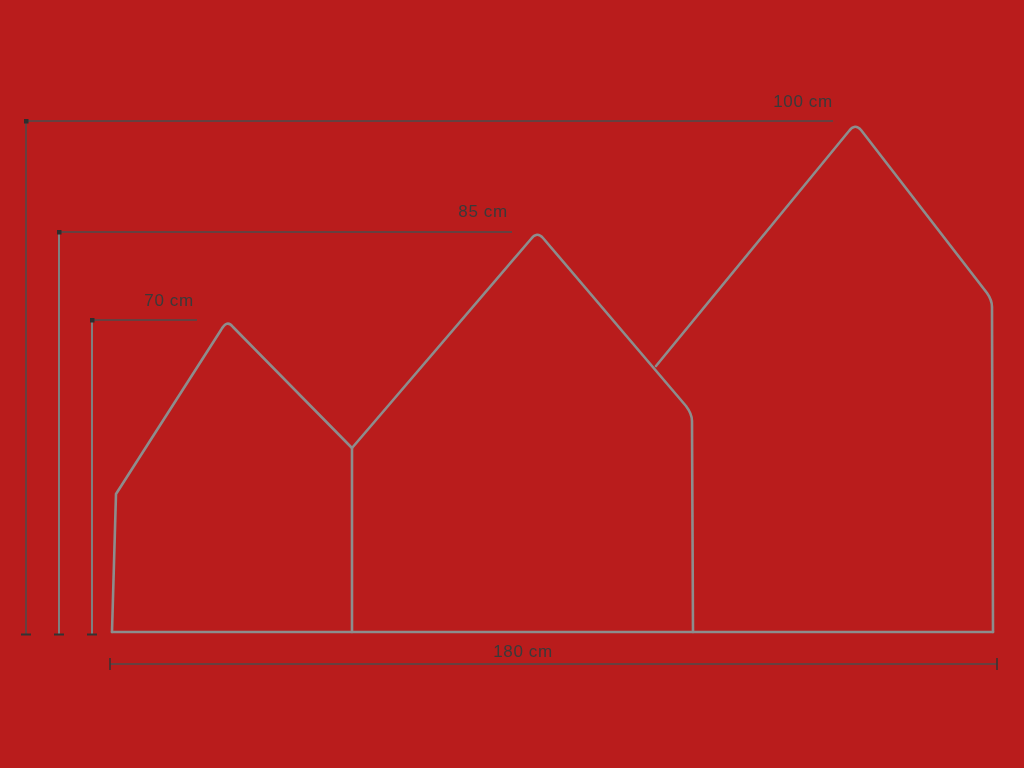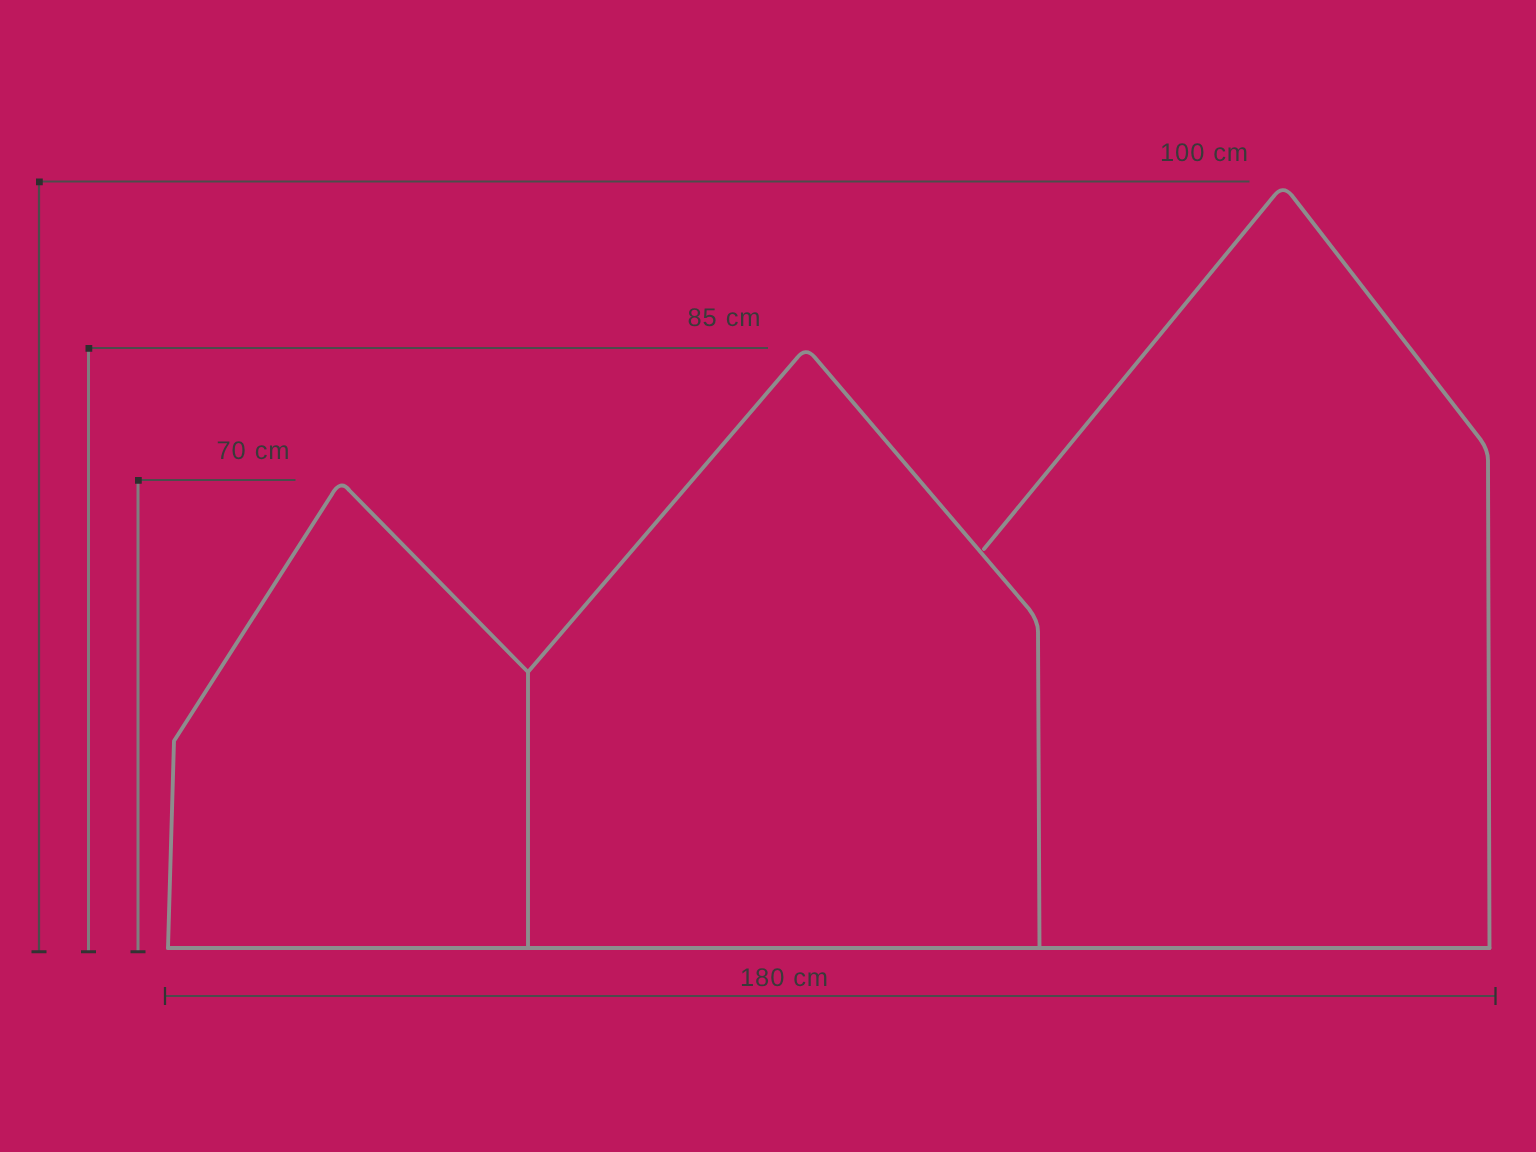--- a/index.html
+++ b/index.html
@@ -8,21 +8,21 @@
     width: 1024px;
     height: 768px;
     background: #ffffff;
     overflow: hidden;
     font-family: "Liberation Sans", sans-serif;
   }
   .canvas {
     position: relative;
     width: 1024px;
     height: 768px;
-    background: #be185d;
+    background: #b91c1c;
   }
   svg { display: block; }
   .house-outline {
     fill: none;
     stroke: #8d8d8d;
     stroke-width: 2.6;
     stroke-linecap: round;
     stroke-linejoin: round;
   }
   .dim-h {

